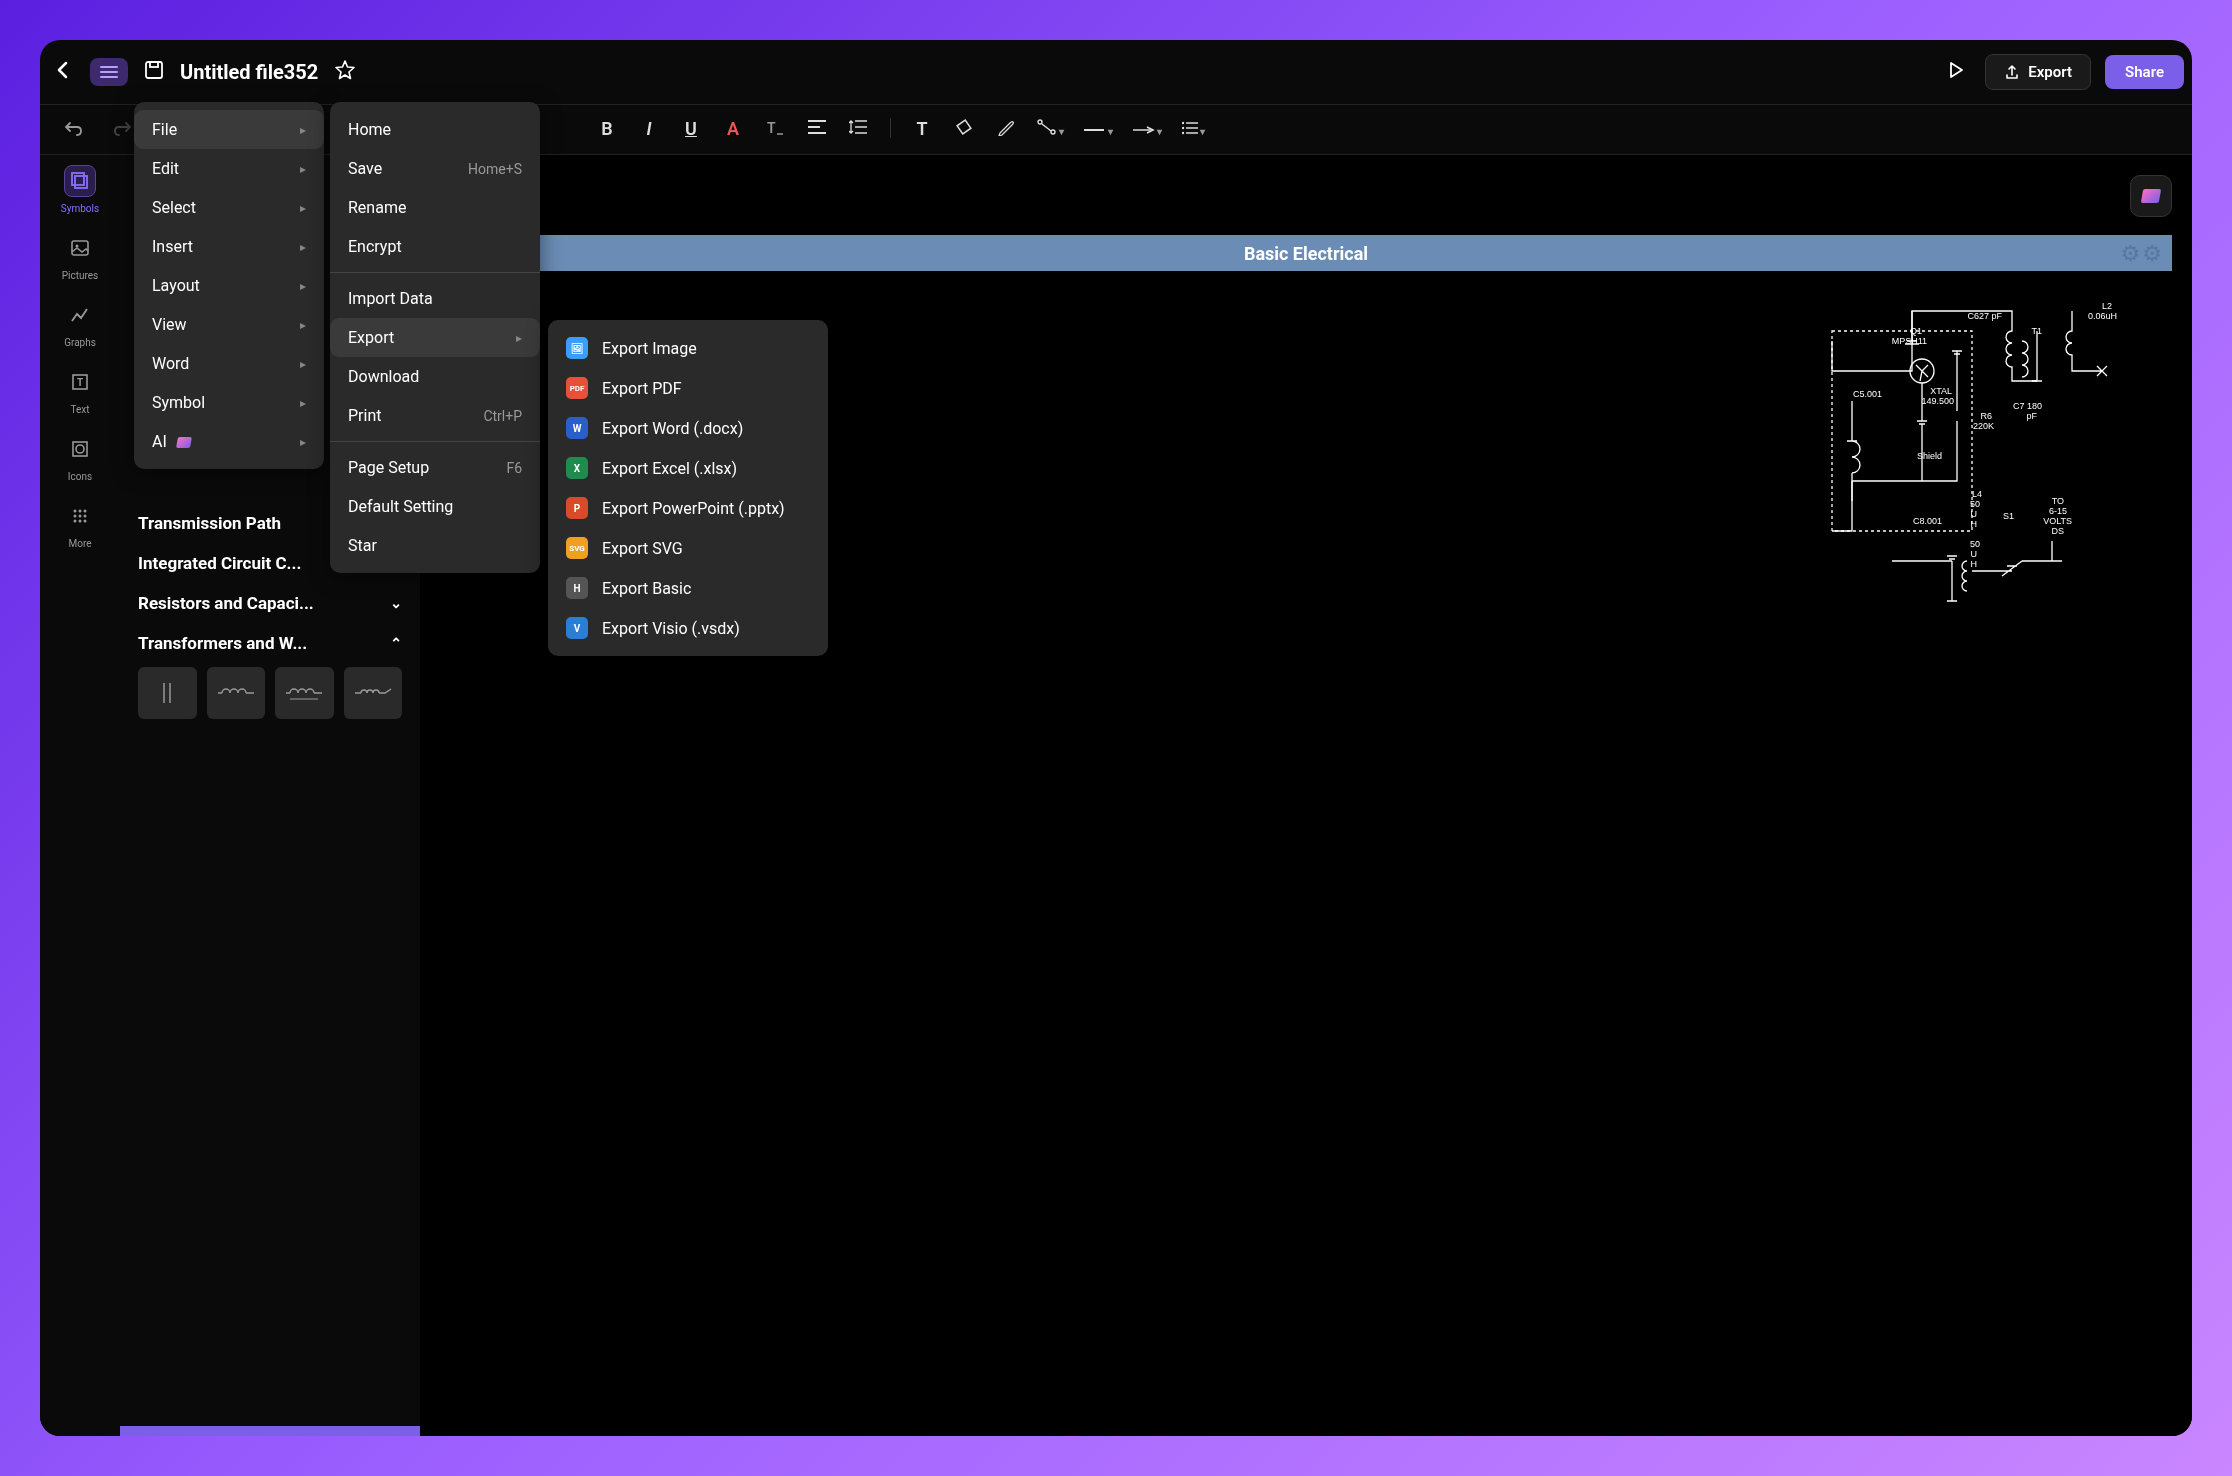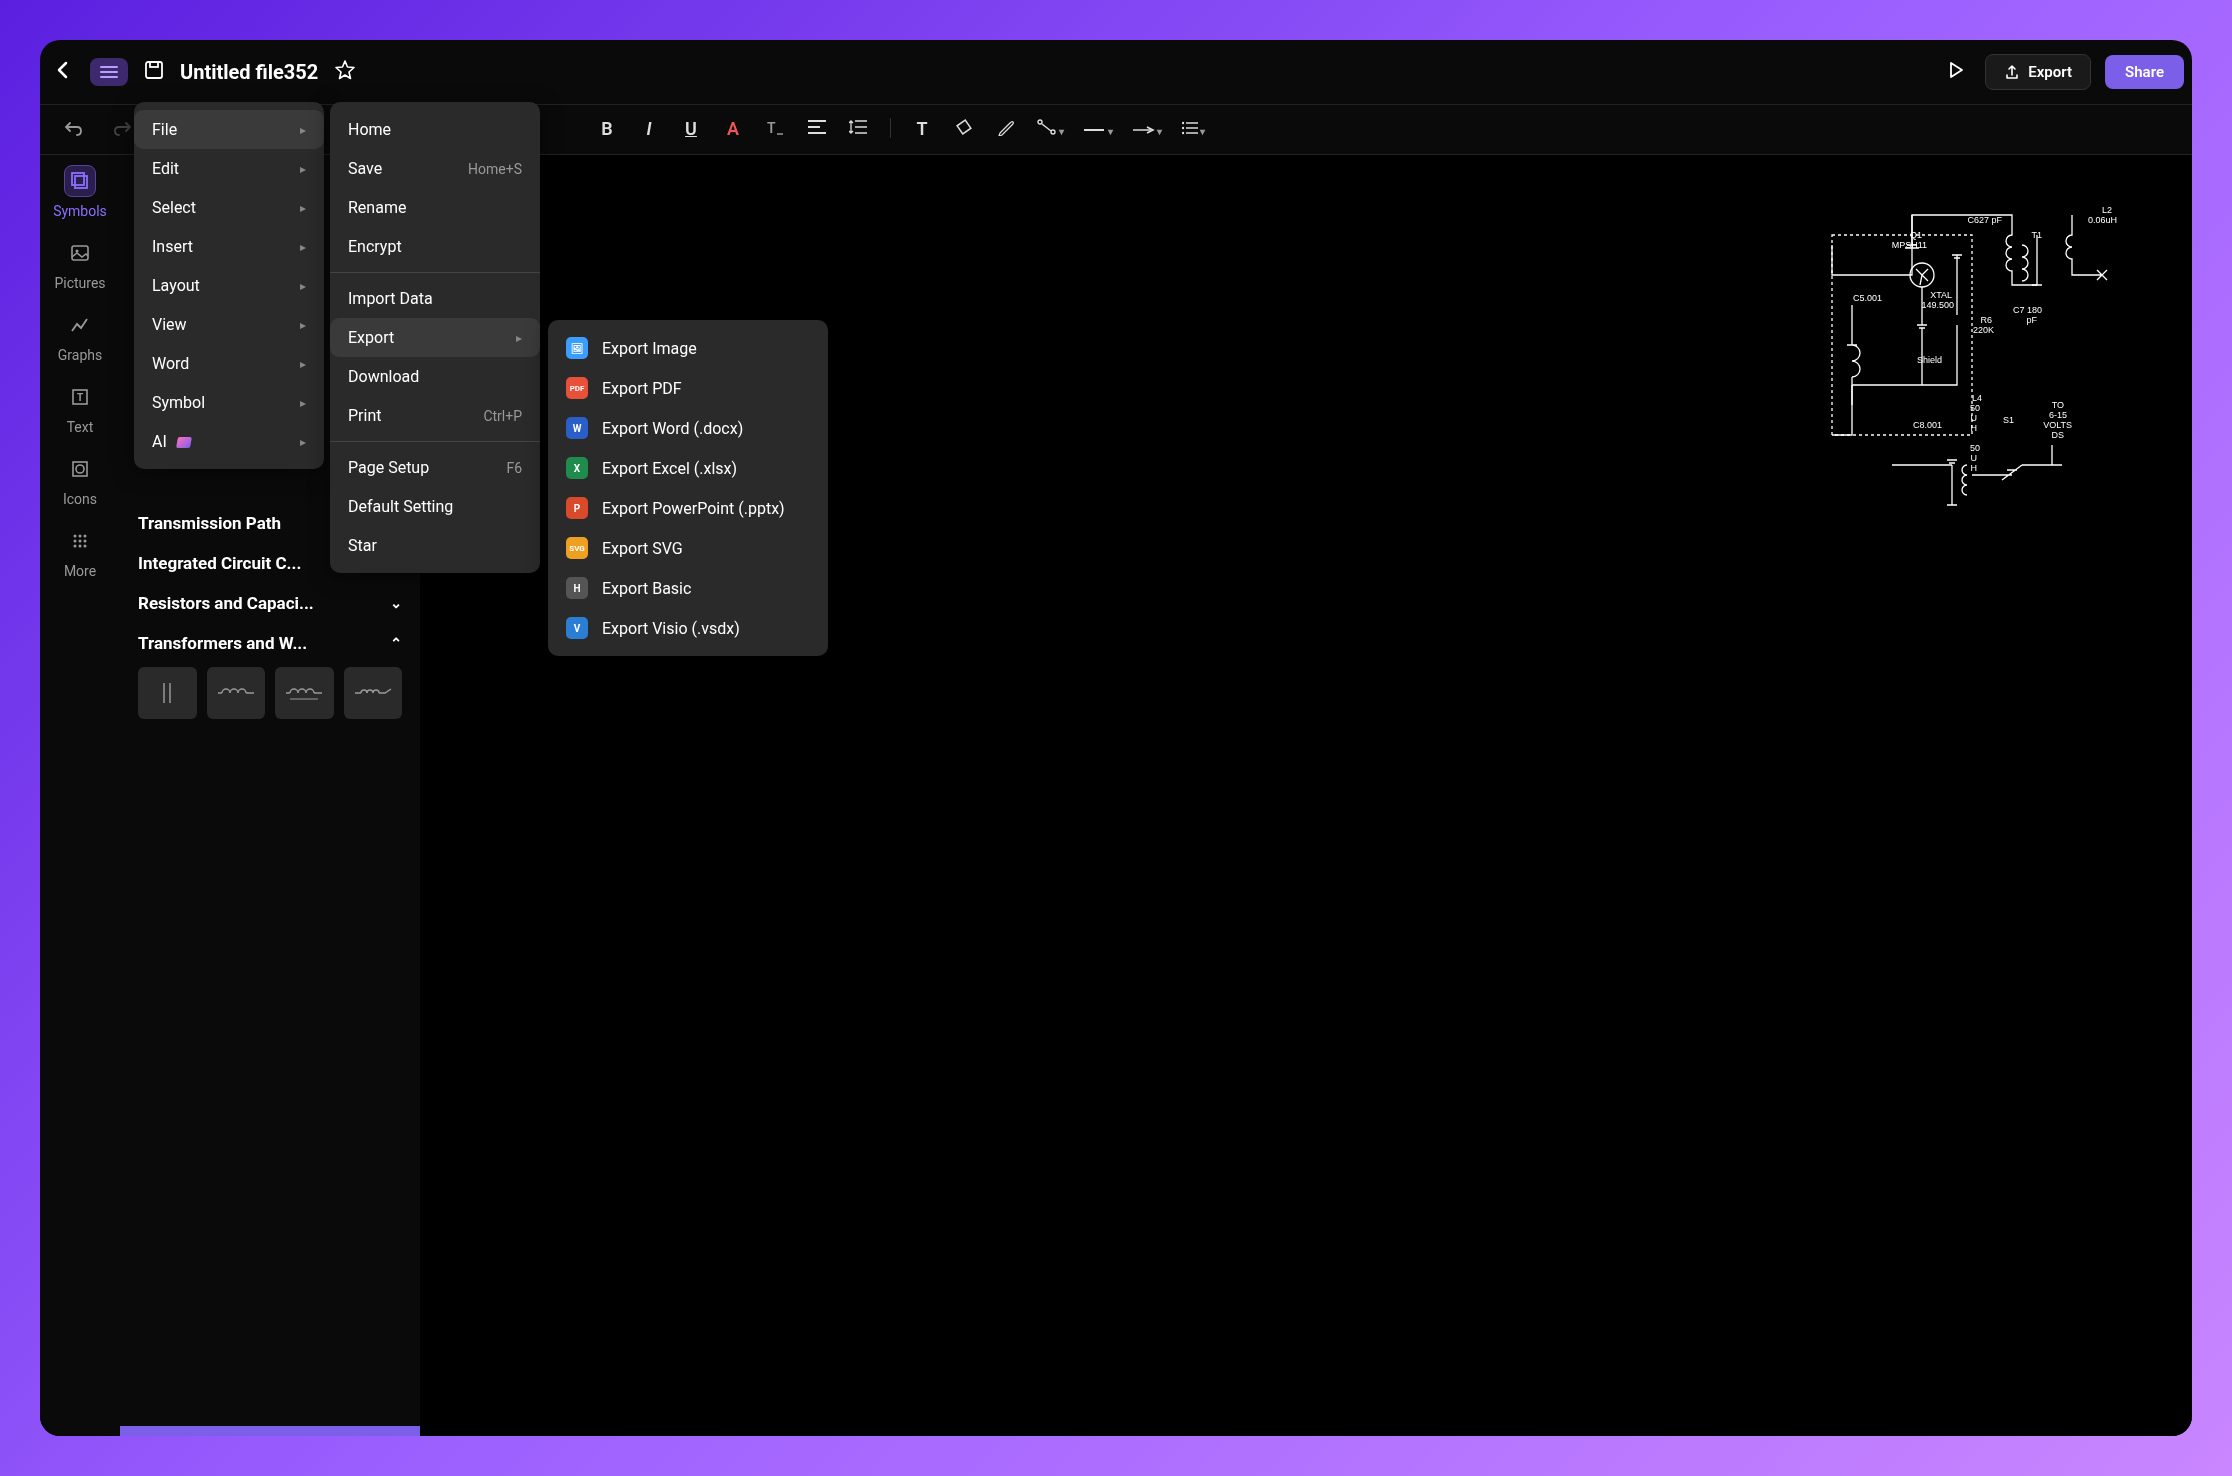--- a/index.html
+++ b/index.html
@@ -23,21 +23,21 @@
 .fmt-btn { color: #ddd; font-weight: 600; font-size: 18px; cursor: pointer; min-width: 22px; text-align: center; }
 .fmt-btn.italic { font-style: italic; }
 .fmt-btn.underline { text-decoration: underline; }
 .toolbar-sep { width: 1px; height: 20px; background: #333; }
 .main-area { flex: 1; display: flex; overflow: hidden; position: relative; }
 .left-rail { width: 80px; background: #0a0a0a; display: flex; flex-direction: column; align-items: center; padding-top: 10px; gap: 18px; }
 .rail-item { display: flex; flex-direction: column; align-items: center; gap: 6px; cursor: pointer; color: #999; }
 .rail-item.active { color: #8B6FFF; }
 .rail-icon { width: 32px; height: 32px; border-radius: 8px; display: flex; align-items: center; justify-content: center; font-size: 18px; }
 .rail-item.active .rail-icon { background: #2a1f4a; border: 1px solid #5a3fa0; }
-.rail-label { font-size: 14px; }
+.rail-label { font-size: 10px; }
 .side-panel { width: 300px; background: #0a0a0a; padding: 18px; display: flex; flex-direction: column; gap: 20px; position: relative; }
 .panel-section { display: flex; align-items: center; justify-content: space-between; color: #fff; font-weight: 700; font-size: 17px; cursor: pointer; }
 .chev { color: #fff; font-size: 14px; }
 .symbol-grid { display: flex; gap: 10px; margin-top: -6px; }
 .symbol-tile { width: 62px; height: 52px; background: #2a2a2a; border-radius: 6px; display: flex; align-items: center; justify-content: center; cursor: pointer; }
 .symbol-tile svg { stroke: #888; fill: none; }
 .canvas-area { flex: 1; background: #000; position: relative; overflow: hidden; padding: 20px; }
 .canvas-header { background: #6b8cb5; height: 36px; display: flex; align-items: center; justify-content: center; position: relative; margin-top: 60px; }
 .canvas-title { color: #fff; font-weight: 700; font-size: 18px; }
 .gear { position: absolute; color: #5577a0; font-size: 22px; }
@@ -291,20 +291,28 @@
             </svg>
           </div>
       </div>
       <div class="bottom-cta"></div>
     </div>
 
     <div class="canvas-area">
       <div class="ai-badge">
           <span class="ai-icon-grad"></span>
         </div>
+      <div class="canvas-header">
+        <div class="gear left">⚙</div>
+        <div class="canvas-title">Basic Electrical</div>
+        <div class="gear right">
+            <span>⚙</span>
+            <span>⚙</span>
+          </div>
+      </div>
       <div class="circuit">
         <svg width="340" height="380" viewBox="0 0 340 380">
           <g stroke="#fff" stroke-width="1.3" fill="none">
             <path d="M40 60 L40 90 L120 90 L120 30 L200 30"></path>
             <path d="M120 30 L120 60 M115 60 L125 60 M113 63 L127 63"></path>
             <rect x="40" y="50" width="140" height="200" stroke-dasharray="3,3"></rect>
             <path d="M60 120 L60 160 M55 160 L65 160 M60 160 A8 8 0 0 1 60 176 A8 8 0 0 1 60 192 M60 192 L60 220"></path>
             <circle cx="130" cy="90" r="12"></circle>
             <path d="M124 84 L136 96 M136 84 L130 90 M130 90 L128 100"></path>
             <path d="M130 102 L130 140 M125 140 L135 140 M127 143 L133 143 M130 143 L130 200"></path>

